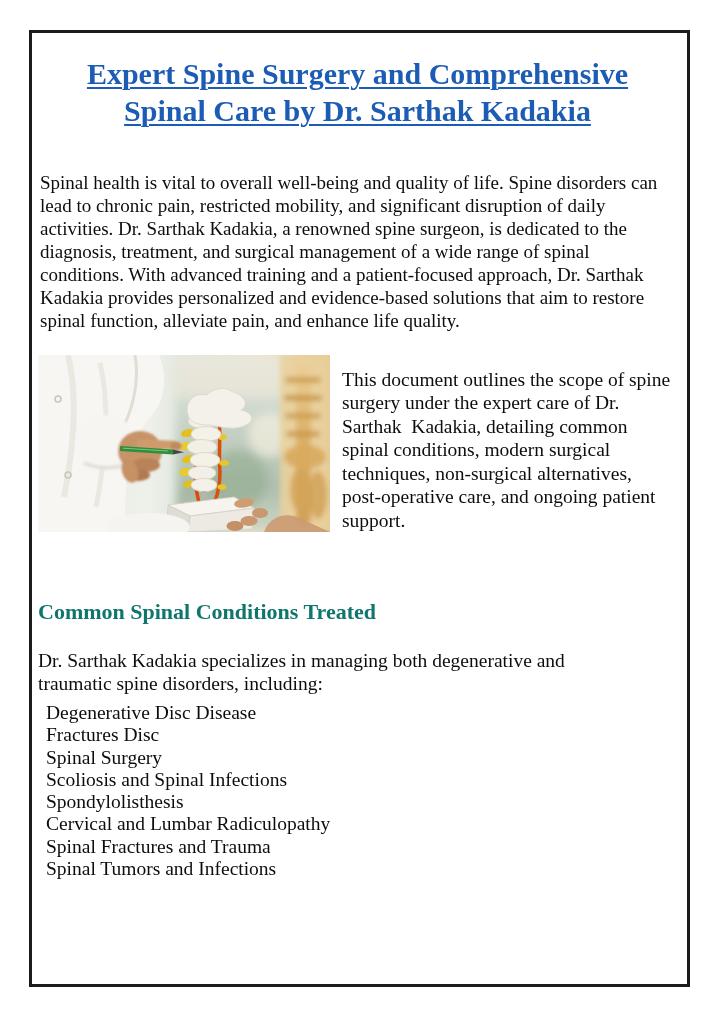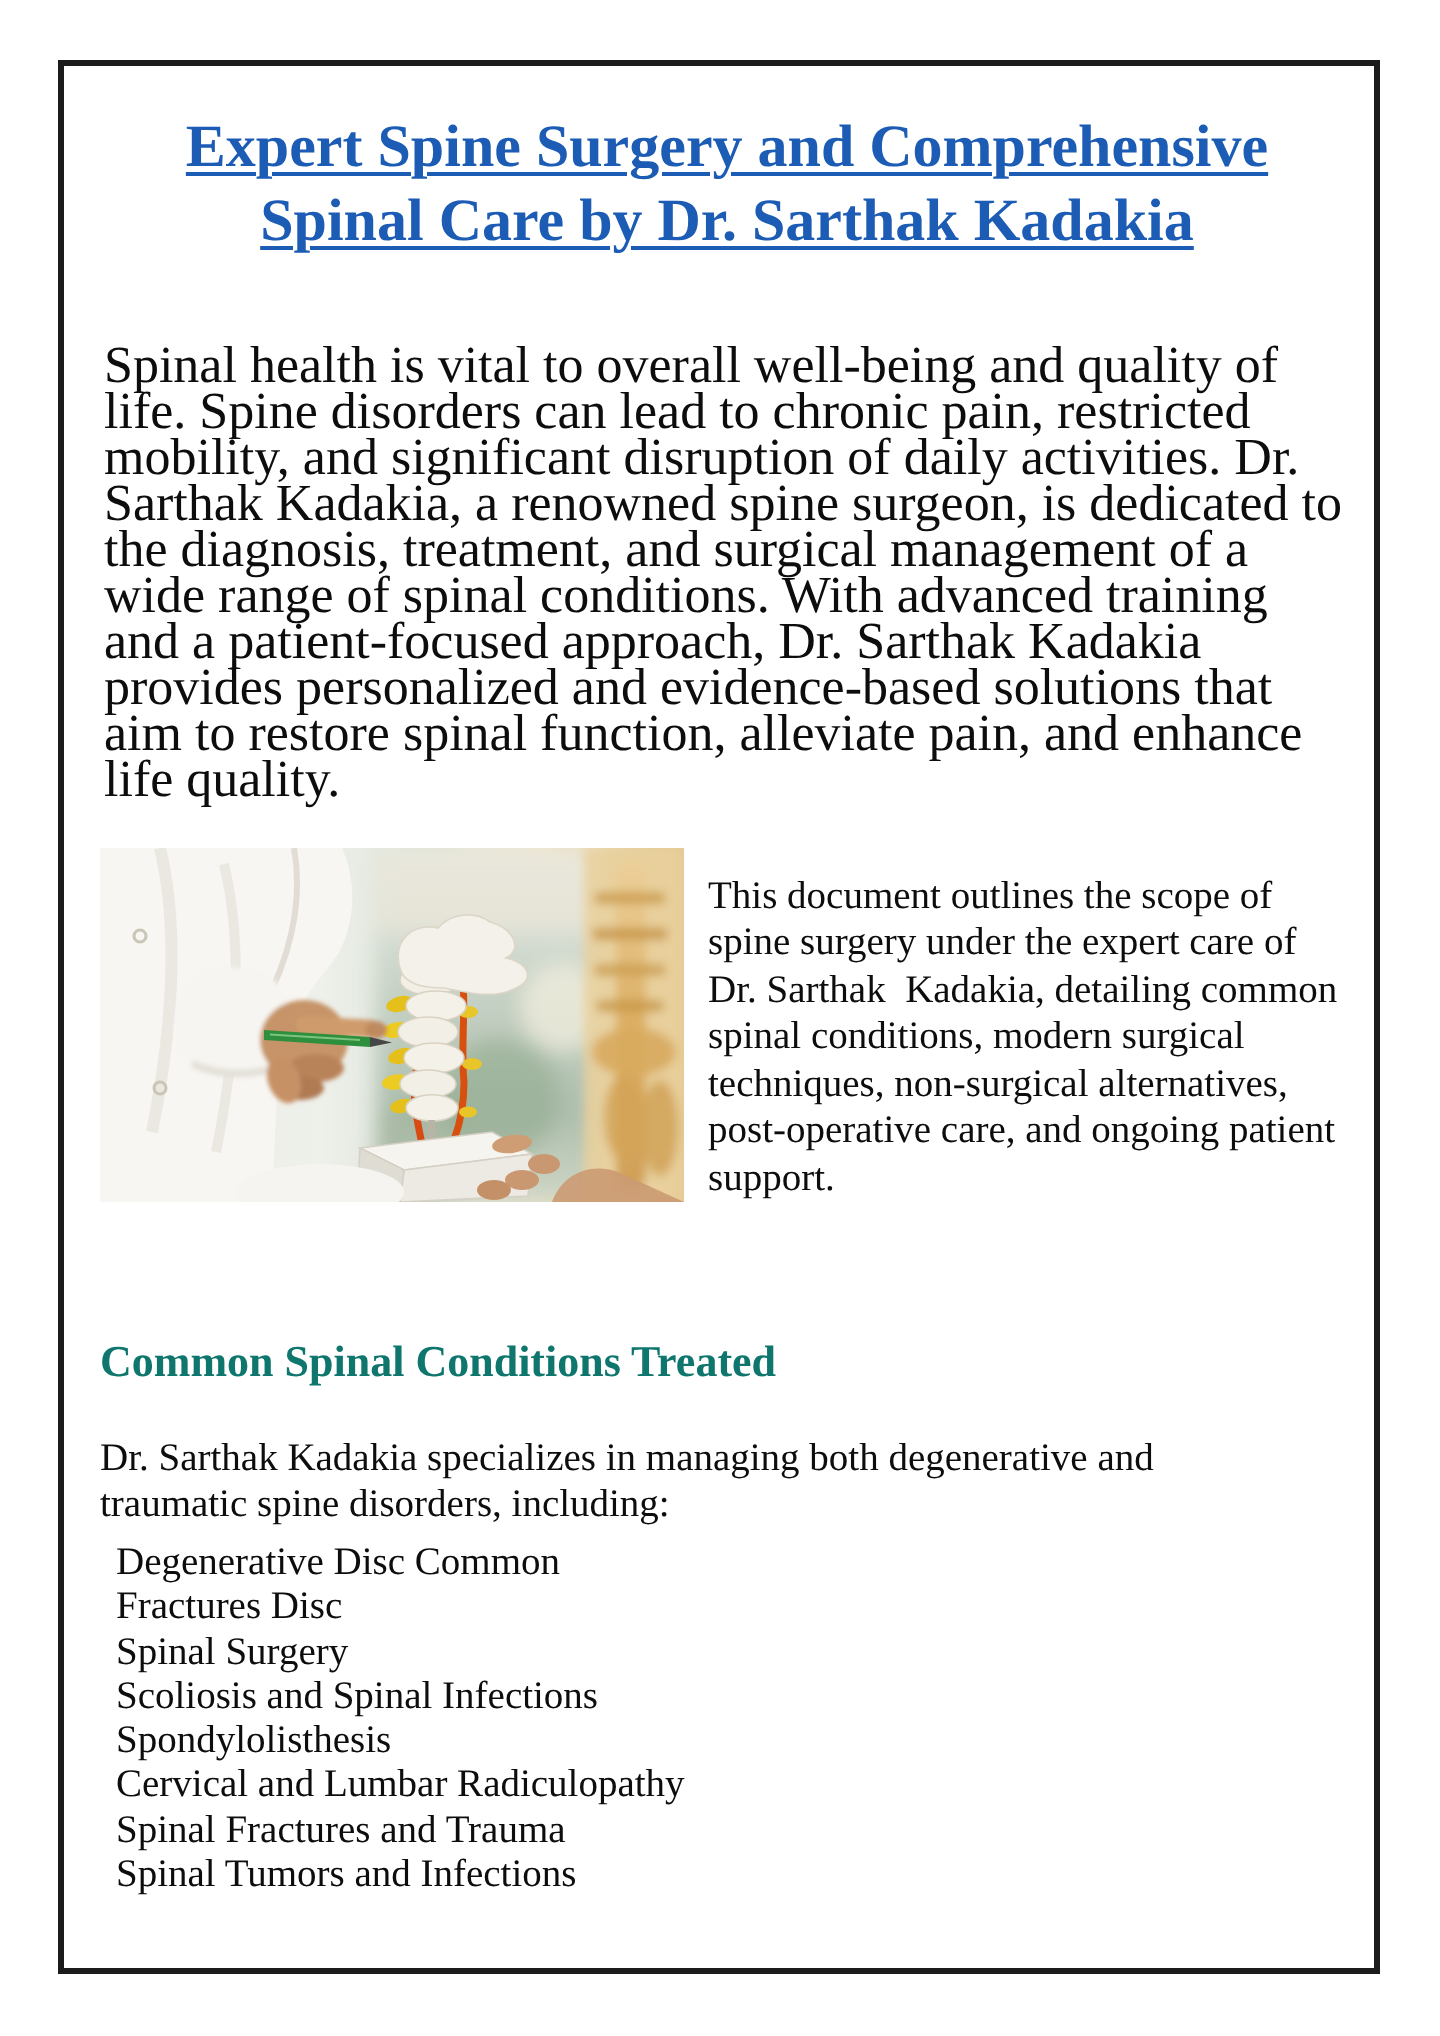--- a/index.html
+++ b/index.html
@@ -16,38 +16,38 @@
     overflow: hidden;
   }
   .page-frame {
     position: absolute;
     left: 29px;
     top: 30px;
     width: 661px;
     height: 957px;
     border: 3px solid #1b1b1b;
     box-sizing: border-box;
-    padding: 12px 10px 0 18px;
+    padding: 12px 10px 0 6px;
     background: #ffffff;
   }
   .doc-title {
     margin: 10px 6px 0 6px;
     font-size: 30px;
     line-height: 37px;
     font-weight: bold;
     text-align: center;
     color: #1c5cb5;
     text-decoration: underline;
     text-decoration-thickness: 2px;
     text-underline-offset: 3px;
   }
   .intro {
     margin: 42px 0 0 0;
     padding: 0 2px;
-    font-size: 26px;
+    font-size: 19px;
     line-height: 23px;
   }
   .figure-row {
     margin-top: 23px;
     display: flex;
     gap: 12px;
     align-items: flex-end;
   }
   .photo {
     width: 292px;
@@ -217,21 +217,21 @@
     </svg>
 
     <p class="side-text">This document outlines the scope of spine surgery under the expert care of Dr. Sarthak  Kadakia, detailing common spinal conditions, modern surgical techniques, non-surgical alternatives, post-operative care, and ongoing patient support.</p>
   </div>
 
   <h2 class="section-heading">Common Spinal Conditions Treated</h2>
 
   <p class="section-lead">Dr. Sarthak Kadakia specializes in managing both degenerative and traumatic spine disorders, including:</p>
 
   <div class="conditions">
-    <div class="condition-item">Degenerative Disc Common</div>
+    <div class="condition-item">Degenerative Disc Disease</div>
     <div class="condition-item">Fractures Disc</div>
     <div class="condition-item">Spinal Surgery</div>
     <div class="condition-item">Scoliosis and Spinal Infections</div>
     <div class="condition-item">Spondylolisthesis</div>
     <div class="condition-item">Cervical and Lumbar Radiculopathy</div>
     <div class="condition-item">Spinal Fractures and Trauma</div>
     <div class="condition-item">Spinal Tumors and Infections</div>
   </div>
 
 </div>

